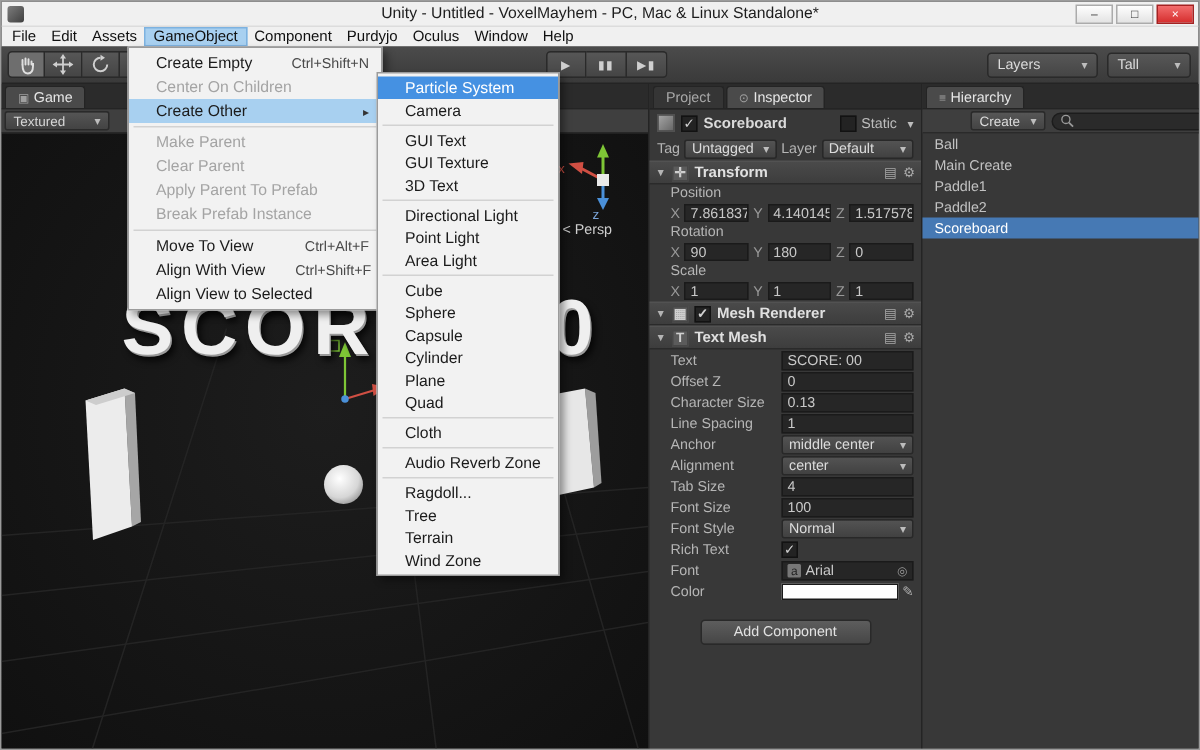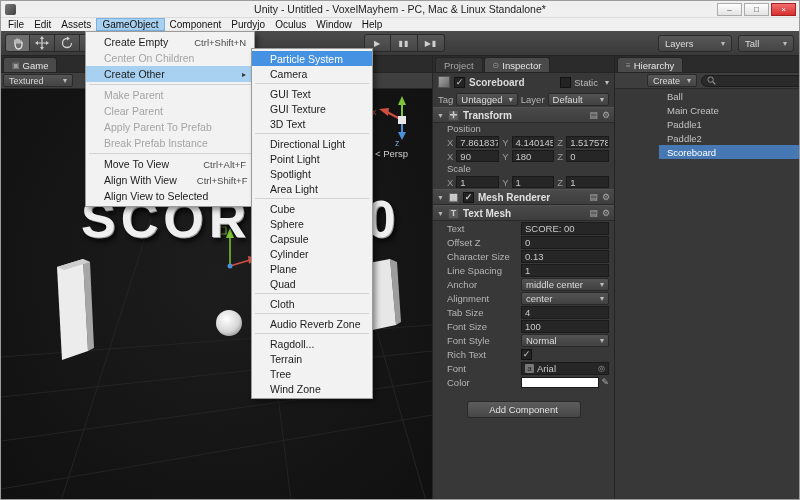--- a/index.html
+++ b/index.html
@@ -120,21 +120,21 @@
   #hierarchy { left:613px; width:187px; border-left:1px solid #242424; }
   .hier-toolbar { height:16px; display:flex; align-items:center; gap:4px; padding:0 4px;
                   background:#3e3e3e; border-bottom:1px solid #2a2a2a; }
   .create-btn { display:flex; align-items:center; gap:3px; height:13px; padding:0 5px;
                 background:linear-gradient(#575757,#444); border:1px solid #2a2a2a; border-radius:2px;
                 color:#dcdcdc; font-size:9px;margin-left:28px; }
   .search-box { flex:1; height:12px; display:flex; align-items:center; gap:3px; padding:0 5px;
                 background:#2a2a2a; border:1px solid #1c1c1c; border-radius:6px; }
   .search-box input { flex:1; min-width:0; border:none; background:transparent; color:#c8c8c8;
                 font-size:9px; outline:none; font-family:"Liberation Sans",sans-serif; }
-  .hier-item { height:14px; display:flex; align-items:center; padding:0 8px; color:#c2c2c2; font-size:9.5px;margin-left:44px; }
+  .hier-item { height:14px; display:flex; align-items:center; padding:0 8px; color:#c2c2c2; font-size:9.5px; }
   .hier-item.selected { background:var(--selection-blue,#4679b4); color:#fff; }
 
   
   .menu { position:absolute; background:#f2f2f2; border:1px solid #9b9b9b; padding:2px 0;
           box-shadow:3px 3px 5px rgba(0,0,0,.4); z-index:50; font-size:10.5px; color:#1b1b1b; }
   #go-menu { left:84px; top:30px; width:170px; }
   #sub-menu { left:250px; top:47px; width:122px; z-index:51; }
   .menu-item { height:16px; display:flex; align-items:center; padding:0 8px 0 18px; }
   #sub-menu .menu-item { height:15px; }
   .menu-item .mlabel { flex:1; white-space:nowrap; }
@@ -337,20 +337,21 @@
       </div>
       <div class="vec-label">Position</div>
       <div class="vec-row">
         <span class="axis">X</span>
         <span class="nfield">7.861837</span>
         <span class="axis">Y</span>
         <span class="nfield">4.140145</span>
         <span class="axis">Z</span>
         <span class="nfield">1.517578</span>
       </div>
+      <div class="vec-label">Rotation</div>
       <div class="vec-row">
         <span class="axis">X</span>
         <span class="nfield">90</span>
         <span class="axis">Y</span>
         <span class="nfield">180</span>
         <span class="axis">Z</span>
         <span class="nfield">0</span>
       </div>
       <div class="vec-label">Scale</div>
       <div class="vec-row">
@@ -561,23 +562,20 @@
         <span class="mlabel">3D Text</span>
       </div>
     <div class="menu-sep"></div>
     <div class="menu-item">
         <span class="mlabel">Directional Light</span>
       </div>
     <div class="menu-item">
         <span class="mlabel">Point Light</span>
       </div>
     <div class="menu-item">
-        <span class="mlabel">Spotlight</span>
-      </div>
-    <div class="menu-item">
         <span class="mlabel">Area Light</span>
       </div>
     <div class="menu-sep"></div>
     <div class="menu-item">
         <span class="mlabel">Cube</span>
       </div>
     <div class="menu-item">
         <span class="mlabel">Sphere</span>
       </div>
     <div class="menu-item">
@@ -598,23 +596,23 @@
       </div>
     <div class="menu-sep"></div>
     <div class="menu-item">
         <span class="mlabel">Audio Reverb Zone</span>
       </div>
     <div class="menu-sep"></div>
     <div class="menu-item">
         <span class="mlabel">Ragdoll...</span>
       </div>
     <div class="menu-item">
+        <span class="mlabel">Tree</span>
+      </div>
+    <div class="menu-item">
         <span class="mlabel">Terrain</span>
       </div>
     <div class="menu-item">
-        <span class="mlabel">Tree</span>
-      </div>
-    <div class="menu-item">
         <span class="mlabel">Wind Zone</span>
       </div>
   </div>
 
 </div>
 
 </body></html>

